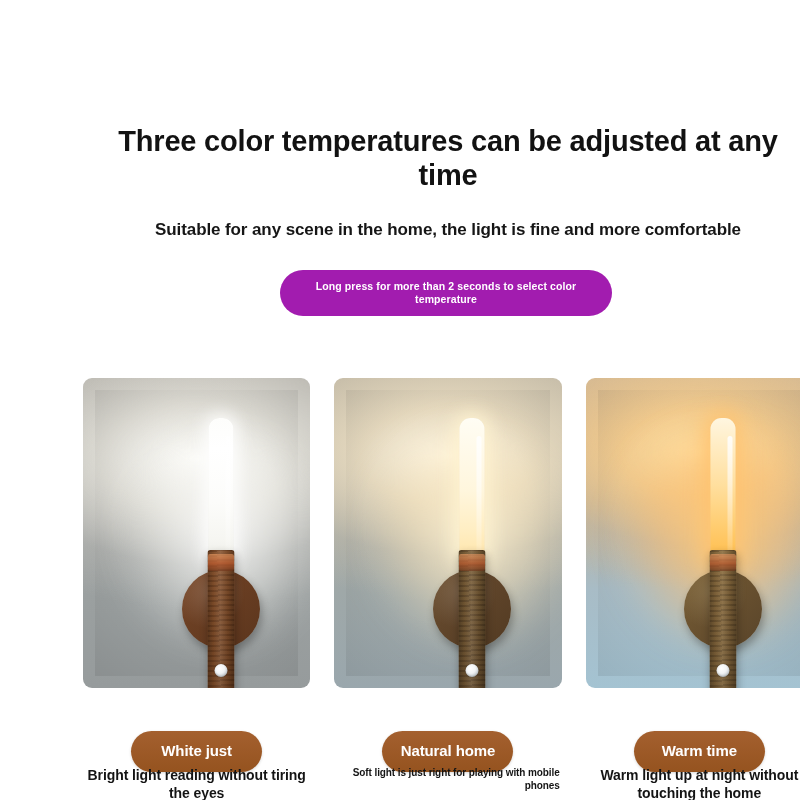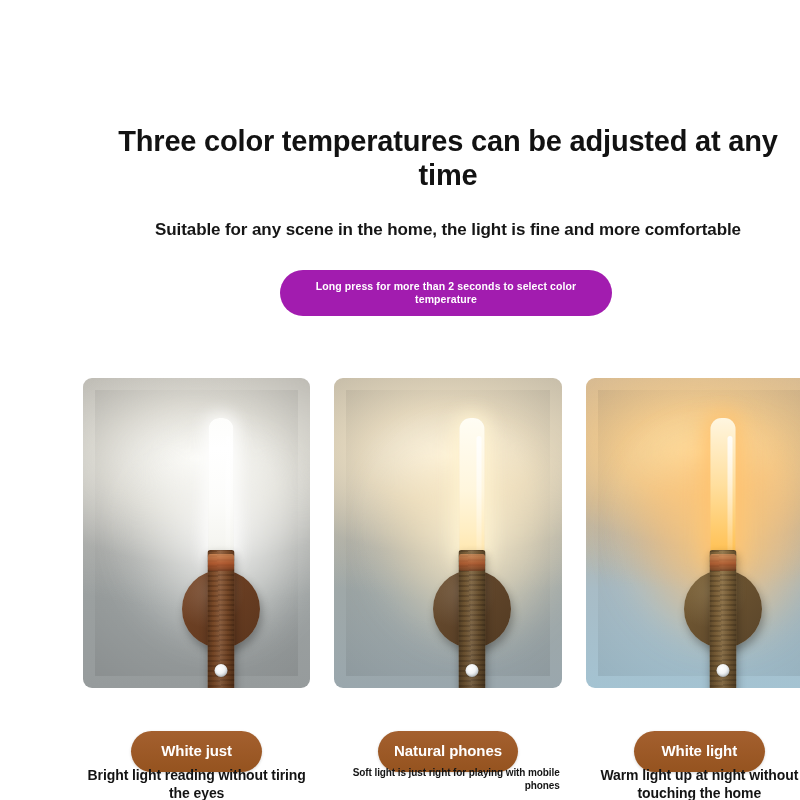--- a/index.html
+++ b/index.html
@@ -458,24 +458,24 @@
       </div>
     </div>
 
   </div>
 
   <div class="label-row">
     <div class="label-cell">
       <div class="label-pill">White just</div>
     </div>
     <div class="label-cell">
-      <div class="label-pill">Natural phones</div>
+      <div class="label-pill">Natural home</div>
     </div>
     <div class="label-cell">
-      <div class="label-pill">White light</div>
+      <div class="label-pill">Warm time</div>
     </div>
   </div>
 
   <div class="caption-row">
     <div class="caption">Bright light reading without tiring the eyes</div>
     <div class="caption wide">Soft light is just right for playing with mobile phones</div>
     <div class="caption">Warm light up at night without touching the home</div>
   </div>
 
 </div>

